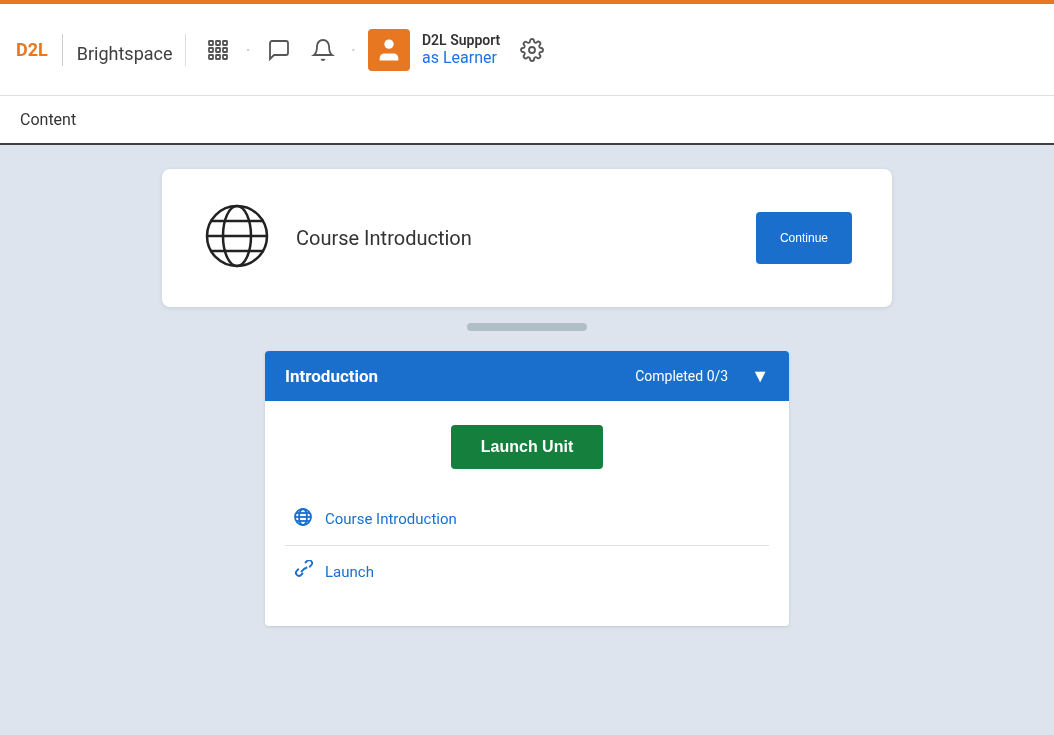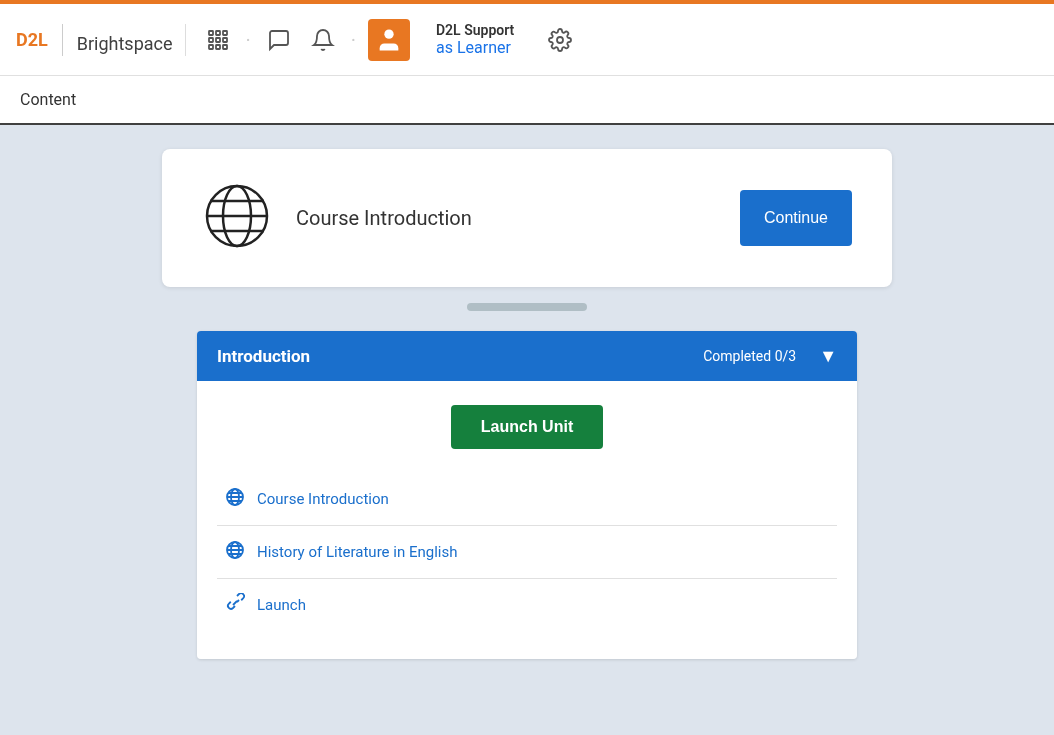--- a/index.html
+++ b/index.html
@@ -2,21 +2,21 @@
 <html><head>
   <meta charset="utf-8">
   <style>
     * { box-sizing: border-box; margin: 0; padding: 0; }
     body { font-family: -apple-system, BlinkMacSystemFont, 'Segoe UI', Roboto, sans-serif; background: #fff; width: 1054px; height: 735px; overflow: hidden; }
 
     
     .top-nav {
       display: flex;
       align-items: center;
-      height: 72px;
+      height: 92px;
       border-bottom: 1px solid #e0e0e0;
       padding: 0 16px;
       background: #fff;
     }
     .brand {
       display: flex;
       align-items: center;
       gap: 6px;
     }
     .brand-d2l {
@@ -69,21 +69,21 @@
     .nav-dot-sep {
       color: #ccc;
       font-size: 20px;
       padding: 0 4px;
     }
 
     
     .user-section {
       display: flex;
       align-items: center;
-      gap: 26px;
+      gap: 12px;
       margin-left: 8px;
     }
     .user-avatar {
       width: 42px;
       height: 42px;
       background: #e87722;
       border-radius: 4px;
       display: flex;
       align-items: center;
       justify-content: center;
@@ -143,41 +143,41 @@
       font-size: 20px;
       color: #333;
       flex: 1;
     }
     .continue-btn {
       background: #1a6fcc;
       color: #fff;
       border: none;
       border-radius: 4px;
       padding: 19px 24px;
-      font-size: 16px;
+      font-size: 12px;
       cursor: pointer;
       white-space: nowrap;
     }
 
     
     .scroll-indicator {
       display: flex;
       justify-content: center;
       margin-top: 16px;
     }
     .scroll-bar {
       width: 120px;
       height: 8px;
       background: #b0bec5;
       border-radius: 4px;
     }
 
     
     .intro-section {
-      width: 660px;
+      width: 524px;
       margin: 20px auto 20px auto;
       border-radius: 4px;
       overflow: hidden;
       box-shadow: 0 1px 3px rgba(0,0,0,0.12);
     }
     .intro-header {
       background: #1a6fcc;
       color: #fff;
       padding: 14px 20px;
       display: flex;
@@ -347,32 +347,20 @@
             <circle cx="10" cy="10" r="8"></circle>
             <ellipse cx="10" cy="10" rx="4" ry="8"></ellipse>
             <line x1="2" y1="10" x2="18" y2="10"></line>
             <line x1="3" y1="6" x2="17" y2="6"></line>
             <line x1="3" y1="14" x2="17" y2="14"></line>
           </svg>
         </span>
         <a class="content-item-link" href="#">Course Introduction</a>
       </div>
 
-      <div class="content-item">
-        <span class="icon-globe-sm">
-          <svg viewBox="0 0 20 20" fill="none" stroke="#1a6fcc" stroke-width="1.8">
-            <circle cx="10" cy="10" r="8"></circle>
-            <ellipse cx="10" cy="10" rx="4" ry="8"></ellipse>
-            <line x1="2" y1="10" x2="18" y2="10"></line>
-            <line x1="3" y1="6" x2="17" y2="6"></line>
-            <line x1="3" y1="14" x2="17" y2="14"></line>
-          </svg>
-        </span>
-        <a class="content-item-link" href="#">History of Literature in English</a>
-      </div>
 
       <div class="content-item">
         <span class="icon-link">
           <svg viewBox="0 0 20 20" fill="none" stroke="#1a6fcc" stroke-width="1.8">
             <path d="M10 13l-2 2a3 3 0 0 1-4.24-4.24l2-2"></path>
             <path d="M14 7l-2 2"></path>
             <path d="M8 12l4-4"></path>
             <path d="M12 3l2-2a3 3 0 0 1 4.24 4.24l-2 2"></path>
           </svg>
         </span>

